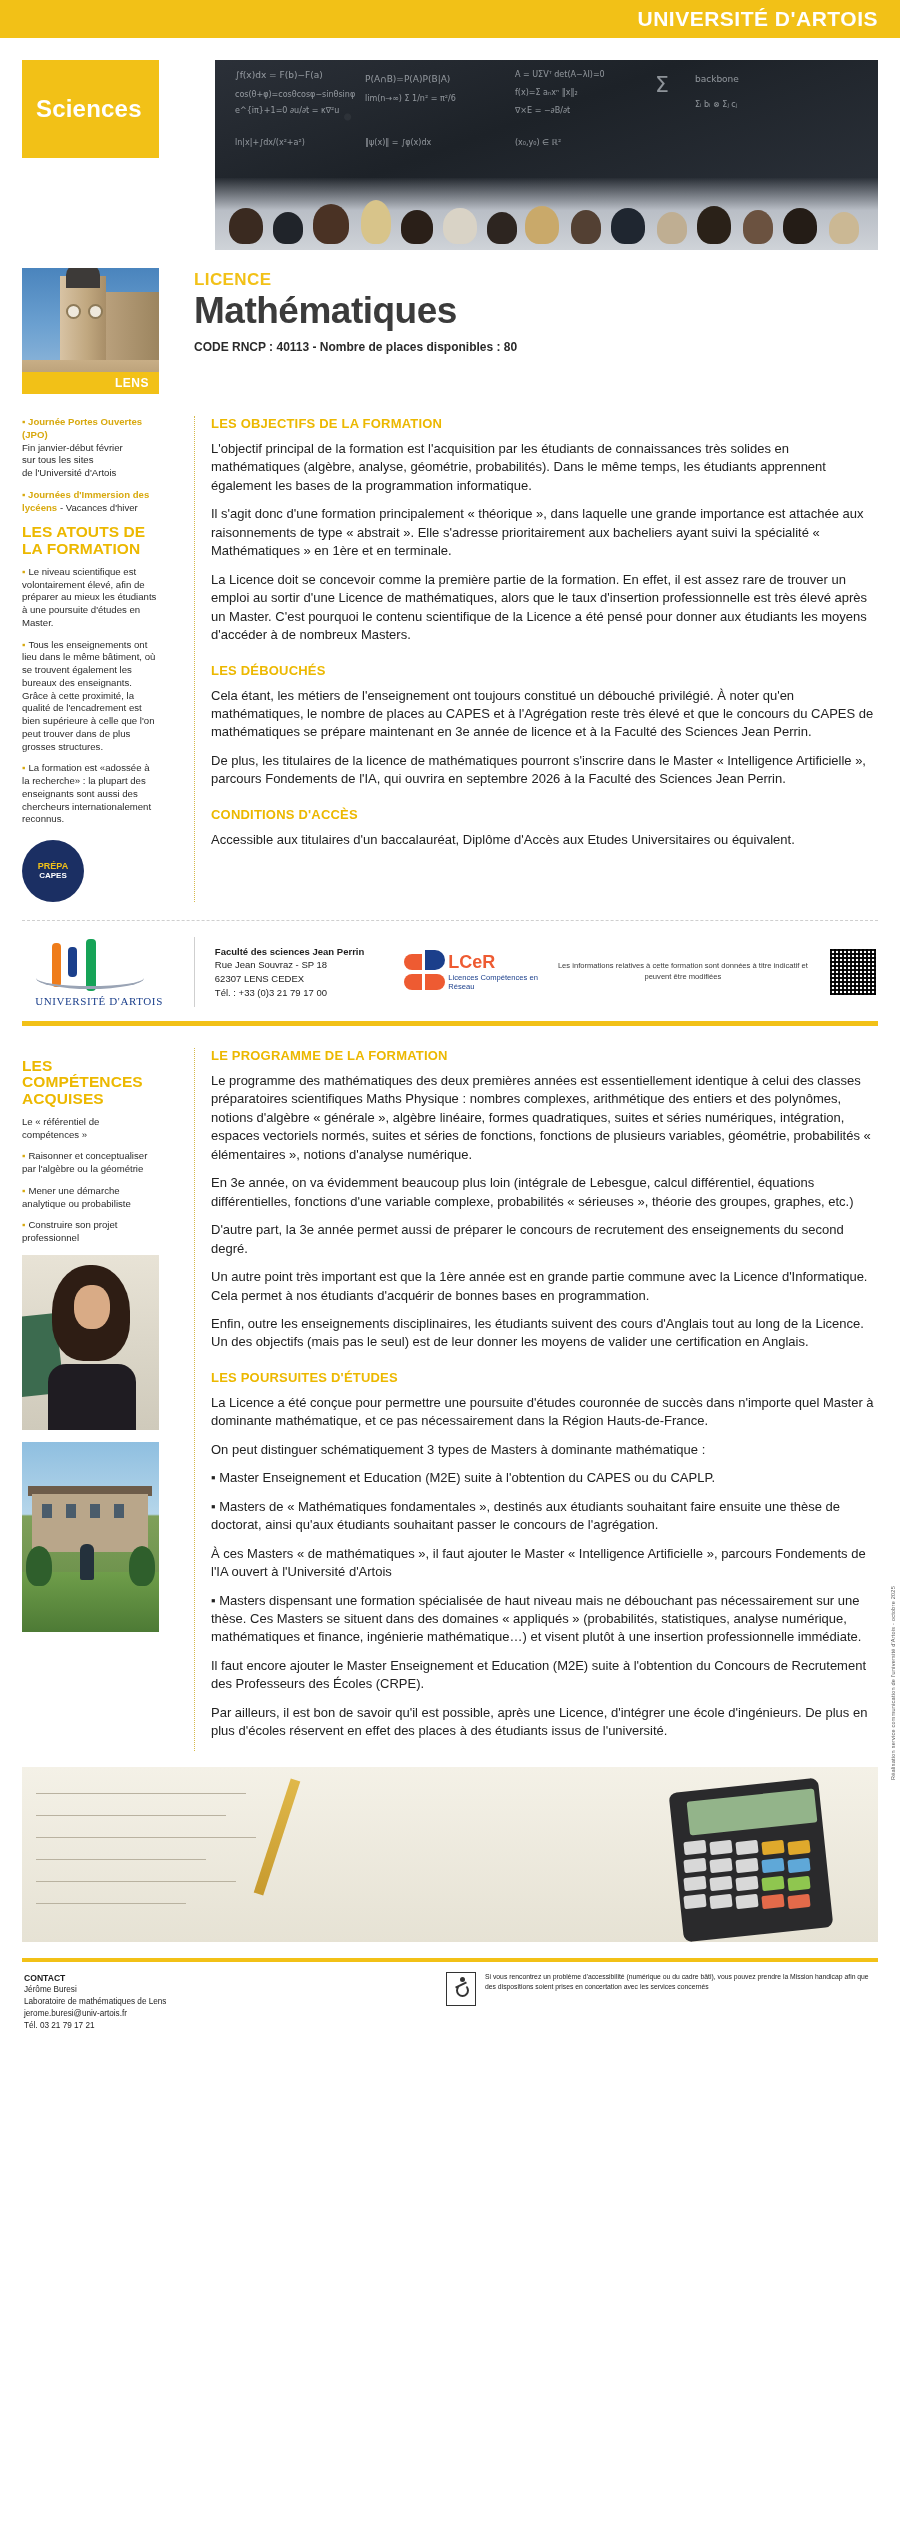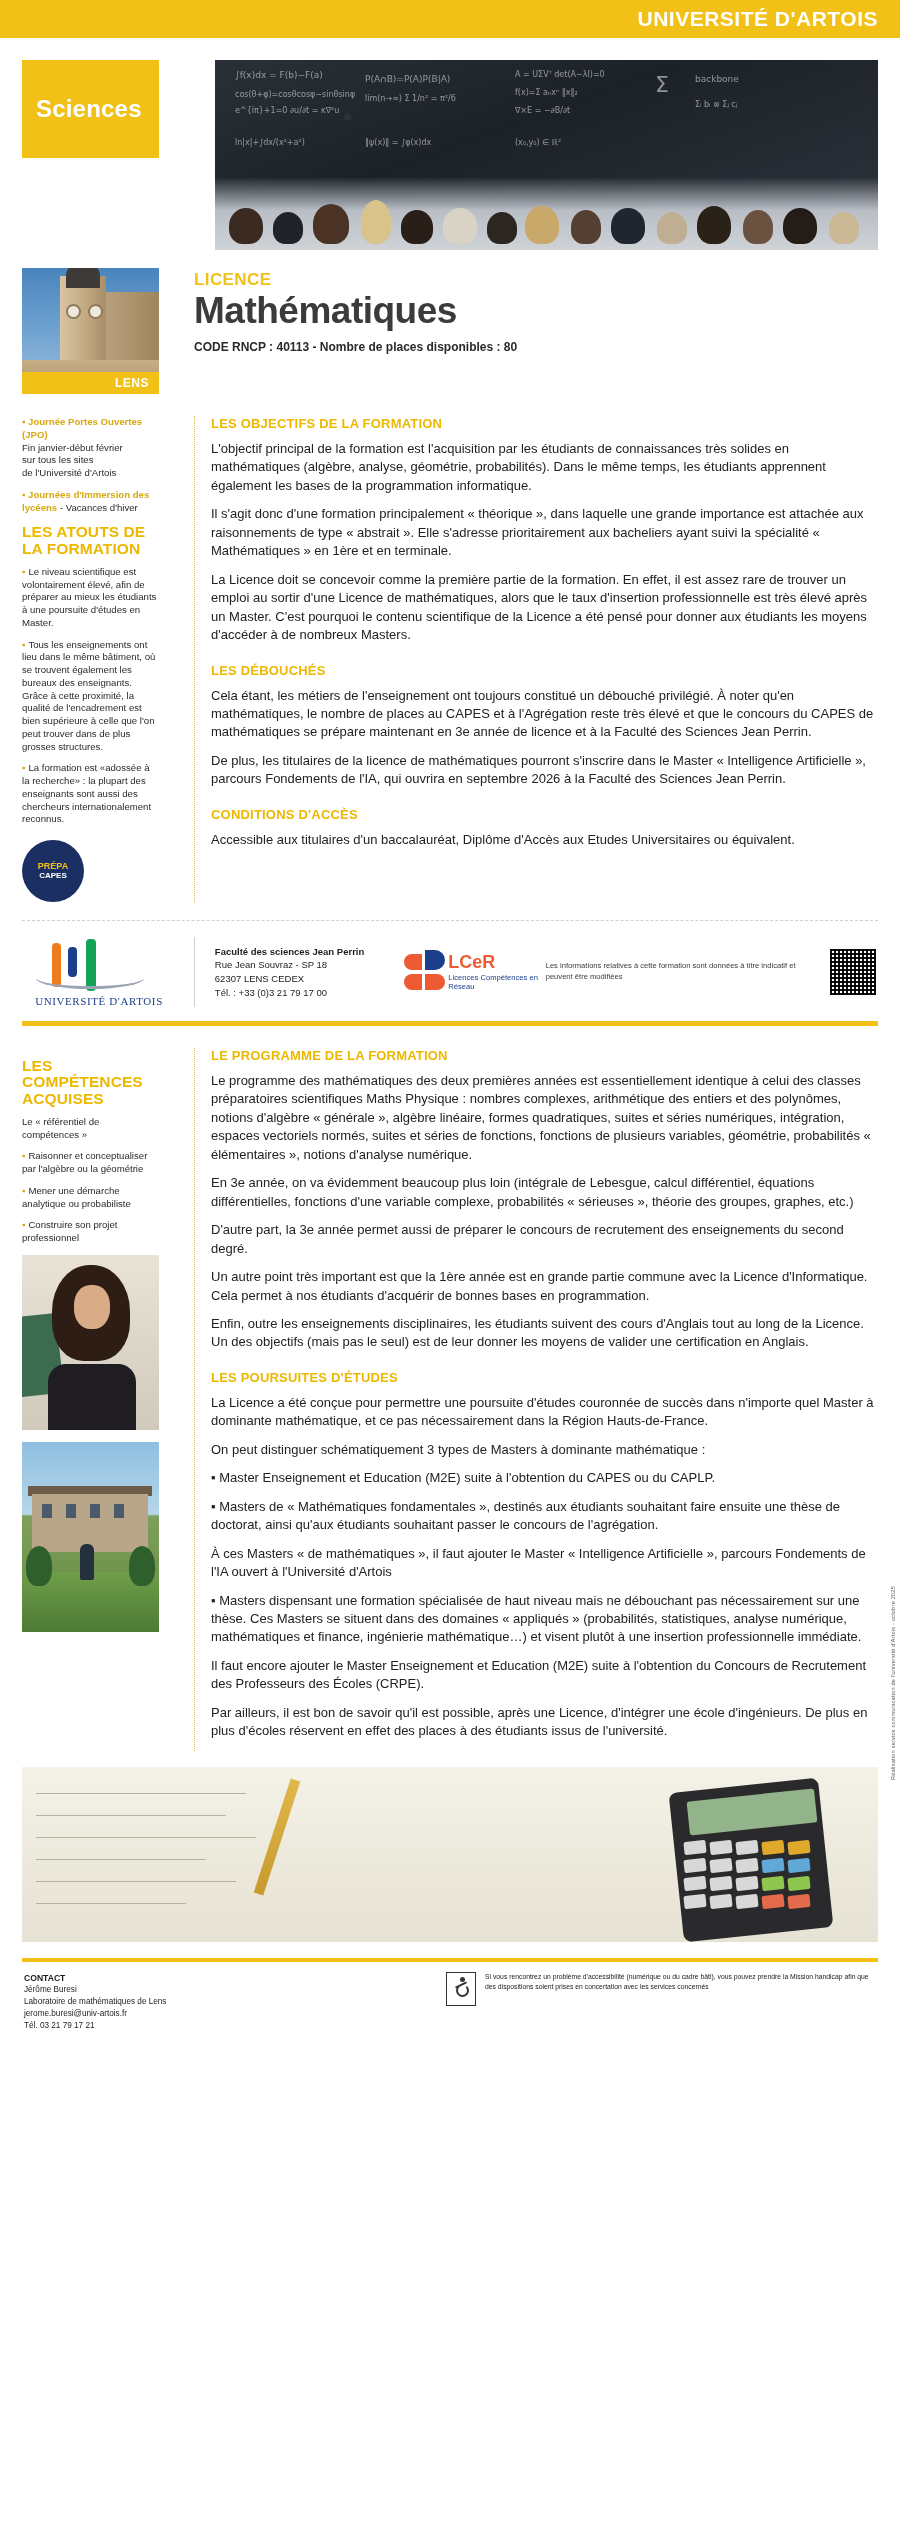--- a/index.html
+++ b/index.html
@@ -144,21 +144,21 @@
   .addr .b { font-weight:bold; }
   .lcer { display:flex; align-items:center; gap:8px; margin-left:14px; }
   .lcer-mark { width:44px; height:44px; position:relative; }
   .lm { position:absolute; background:#ee5b32; }
   .lm1 { left:0; top:4px; width:18px; height:16px; border-radius:10px 0 0 10px; }
   .lm2 { left:0; top:24px; width:18px; height:16px; border-radius:10px 0 0 10px; }
   .lm3 { left:21px; top:0; width:20px; height:20px; border-radius:0 10px 10px 0; background:#1b3f8b; }
   .lm4 { left:21px; top:24px; width:20px; height:16px; border-radius:0 10px 10px 0; }
   .lcer-txt .t1 { font-size:18px; font-weight:bold; color:#ee5b32; line-height:1; }
   .lcer-txt .t2 { font-size:7.6px; color:#1b3f8b; line-height:1.2; margin-top:2px; }
-  .legal { font-size:7.6px; color:#3a3a3a; text-align:left; line-height:1.4; margin-left:auto; }
+  .legal { font-size:7.6px; color:#3a3a3a; text-align:center; line-height:1.4; margin-left:auto; }
   .qr { width:46px; height:46px; margin-left:10px; flex:0 0 46px;
         background:
           repeating-linear-gradient(90deg,#111 0 2px,#fff 2px 4px),
           repeating-linear-gradient(0deg,#111 0 2px,#fff 2px 4px);
         background-blend-mode: multiply; }
   .yellowrule { height:5px; background:#f2c117; margin:0 22px; }
   .student-photo {
     width:137px; height:175px; margin-top:10px; overflow:hidden; position:relative;
     background: linear-gradient(to bottom,#e8e3d6,#cfcabb);
   }

